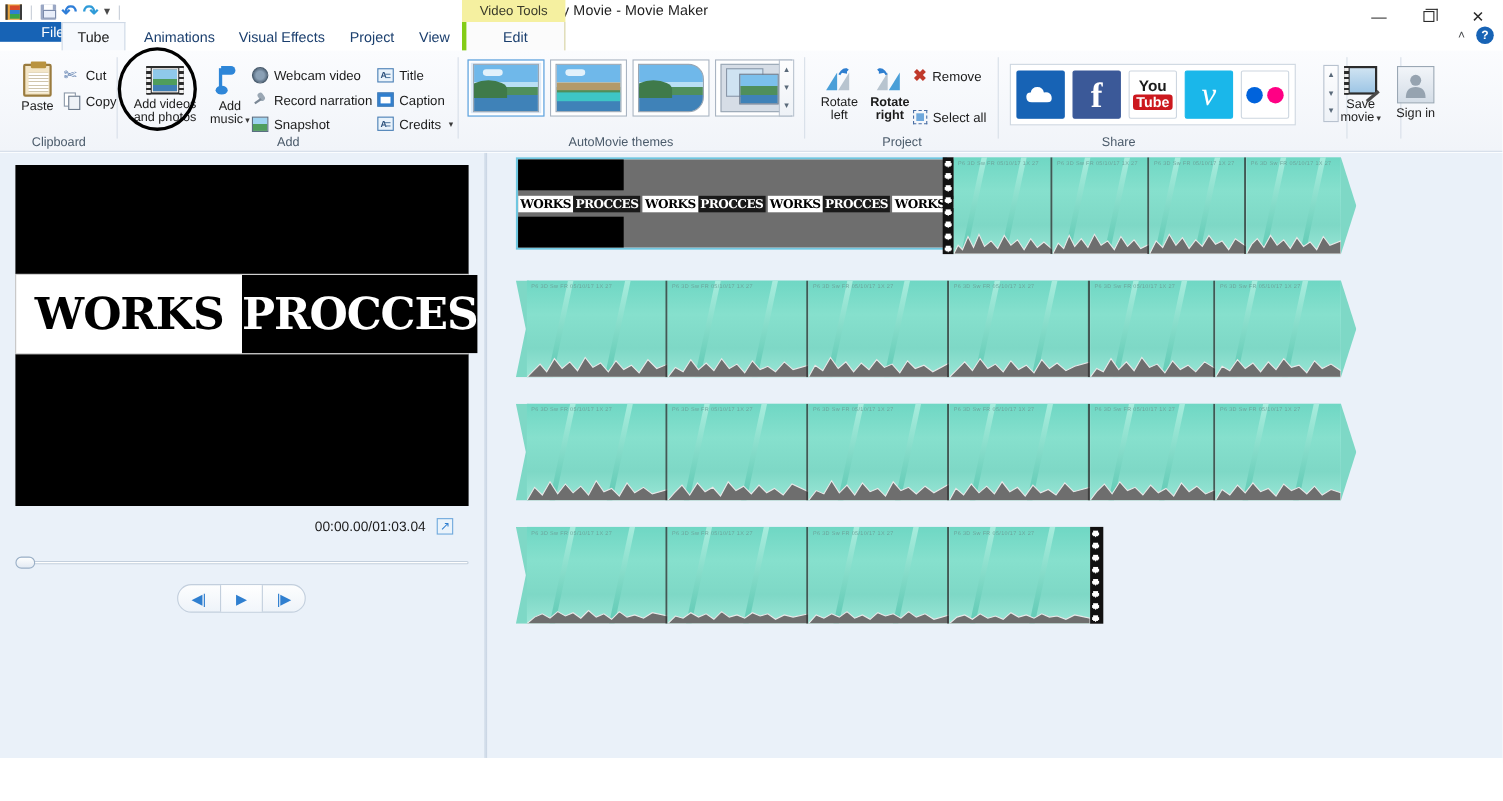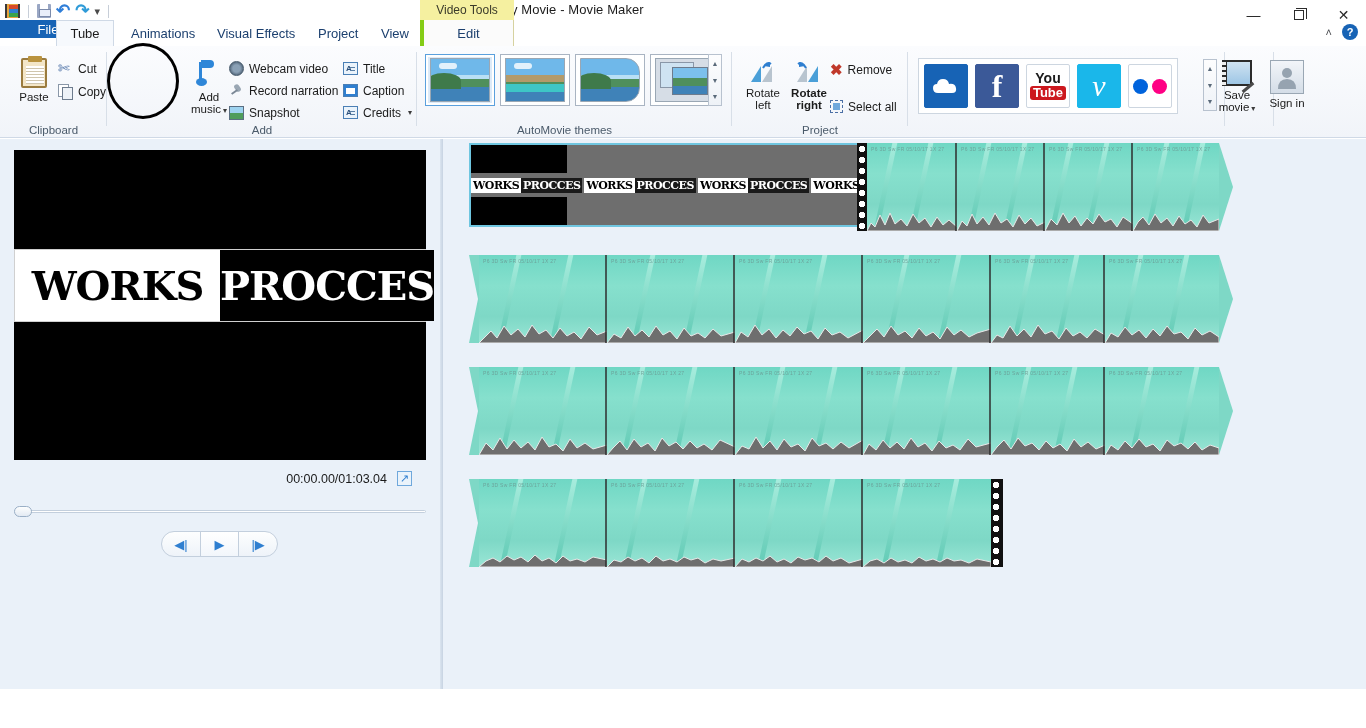--- a/index.html
+++ b/index.html
@@ -309,20 +309,28 @@
       </div>
       <div class="sm-btn" style="position:absolute;left:58px;top:35px;">
         <span class="ic-copy"></span>
         <span>Copy</span>
       </div>
       <div class="rgroup-label">Clipboard</div>
       <div class="rgroup-sep" style="left:106px;"></div>
     </div>
 
     <div class="rgroup" style="left:107px;width:310px;">
+      <div class="big-btn" style="position:absolute;left:8px;top:8px;width:70px;">
+        <div class="ic-addvid">
+          <span class="strip l"></span>
+            <span class="pic"></span>
+            <span class="strip r"></span>
+        </div>
+        <div class="big-lbl">Add videos and photos</div>
+      </div>
       <div class="big-btn" style="position:absolute;left:78px;top:8px;width:48px;">
         <div class="ic-music">
             <span class="flag"></span>
           </div>
         <div class="big-lbl">
           <span>Add music</span><span class="caret">▾</span>
         </div>
       </div>
       <div class="sm-btn" style="position:absolute;left:122px;top:12px;">
         <span class="ic-webcam"></span>
@@ -472,20 +480,21 @@
       <div class="rgroup-sep" style="left:365px;"></div>
       <div class="big-btn" style="position:absolute;left:350px;top:8px;width:58px;">
         <div class="ic-signin">
           <svg width="22" height="24" viewBox="0 0 22 24">
             <circle cx="11" cy="8" r="5" fill="#96a3b0"></circle>
             <path d="M2 24 Q2 14 11 14 Q20 14 20 24 Z" fill="#96a3b0"></path>
           </svg>
         </div>
         <div class="big-lbl">Sign in</div>
       </div>
+      <div class="rgroup-label" style="left:-120px;">Share</div>
     </div>
   </div>
 
   <div class="anno-circle"></div>
 
   <div class="main">
 
     <div class="preview-pane">
       <div class="monitor">
         <div class="logo-band">

